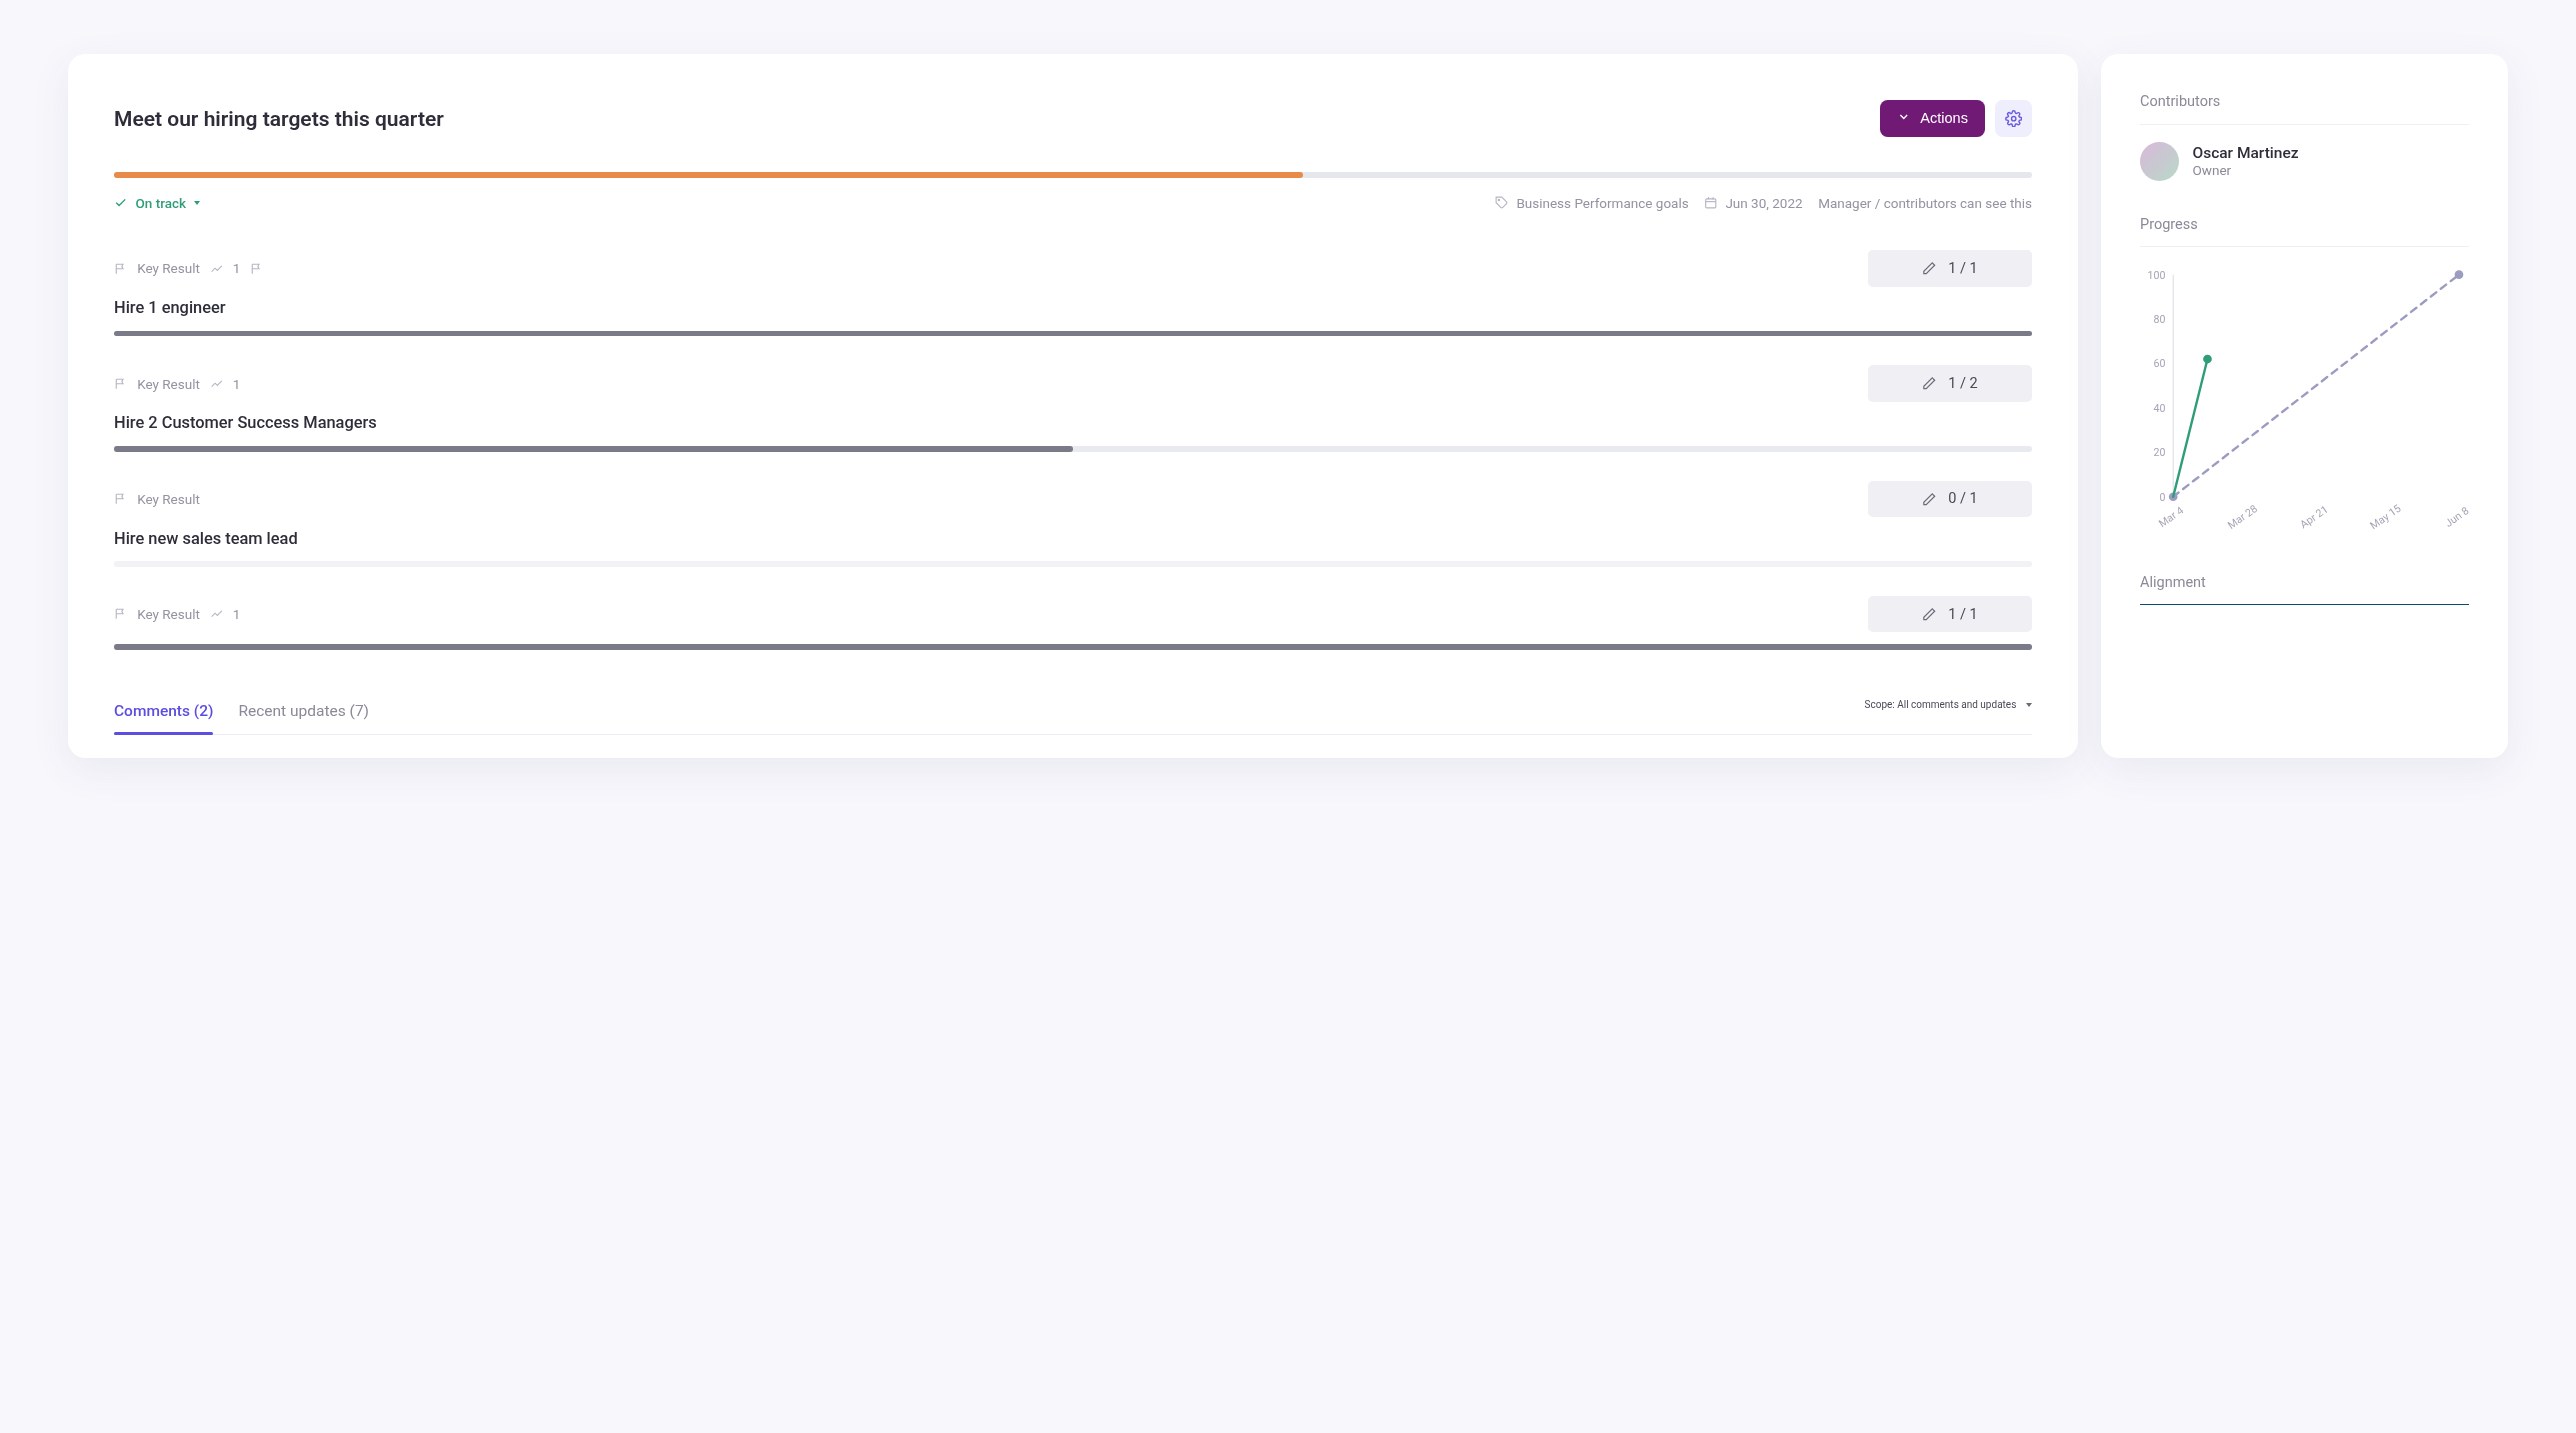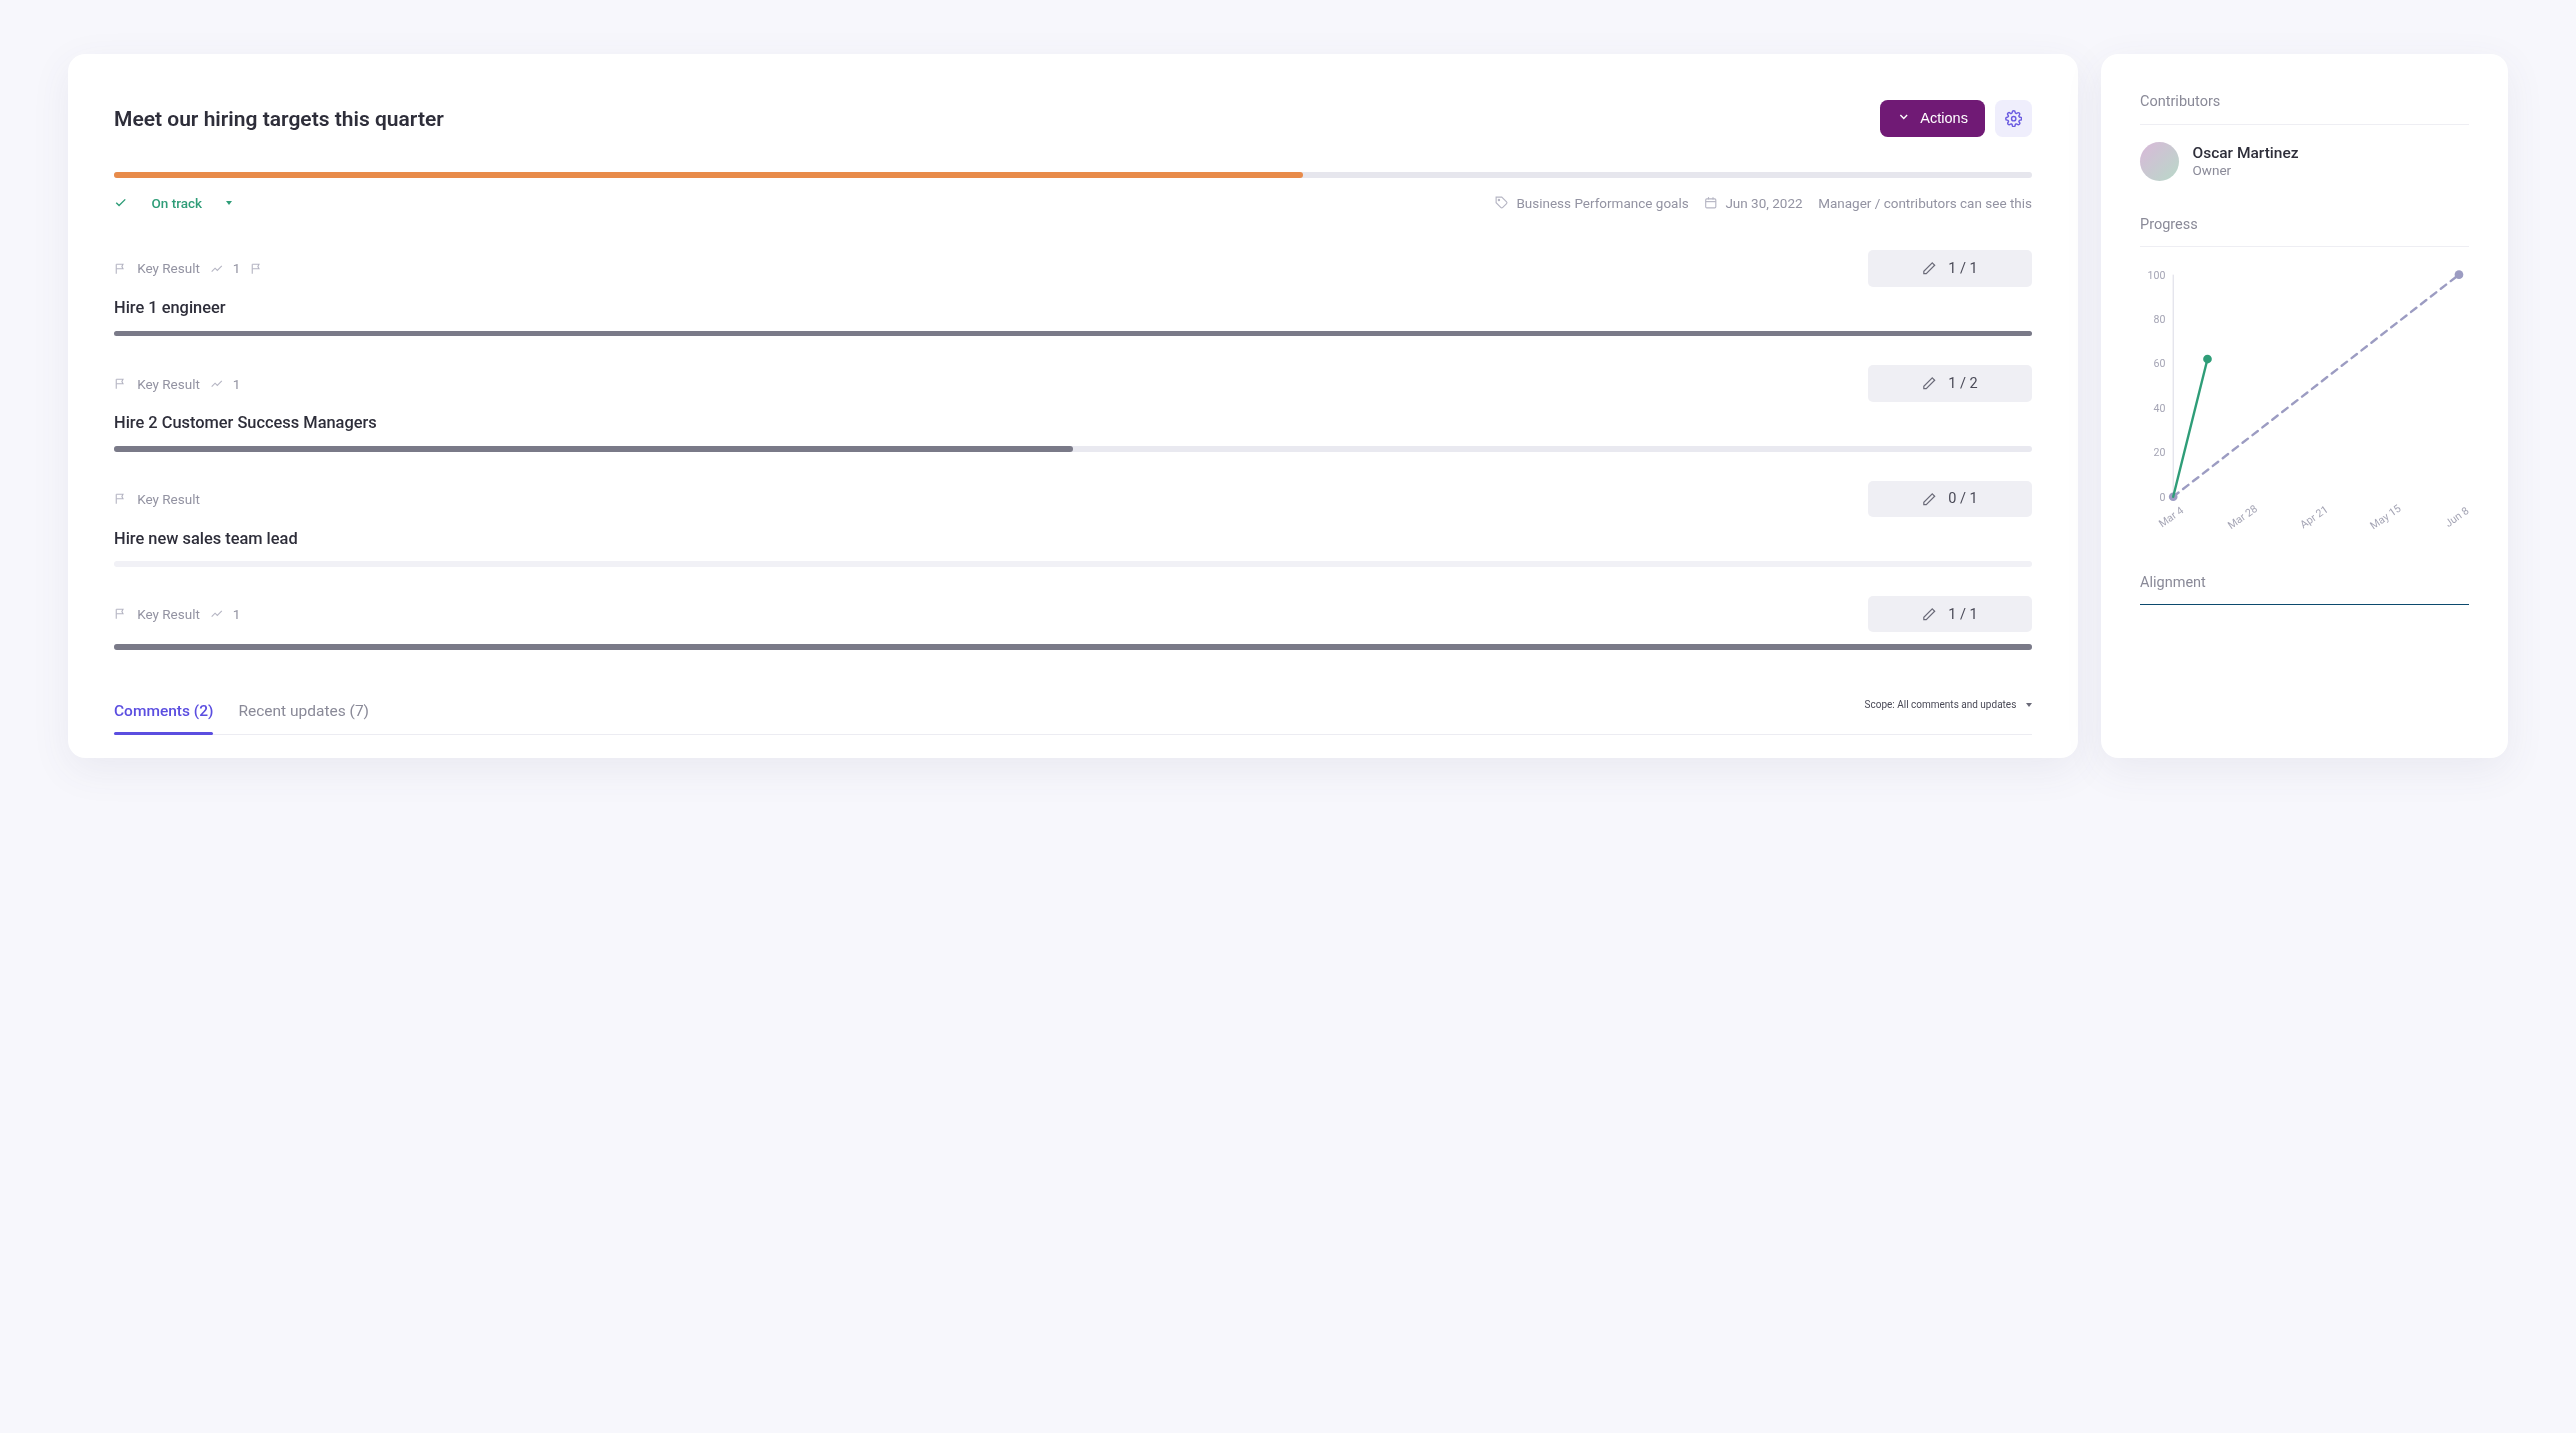--- a/index.html
+++ b/index.html
@@ -38,21 +38,21 @@
     display: flex; align-items: center; justify-content: center; cursor: pointer;
   }
   .gear-btn svg { stroke: #6a5ae0; }
 
   
   .overall-bar { height: 5.8px; background: #e6e6ed; border-radius: 2.9px; margin-bottom: 17.4px; position: relative; }
   .overall-fill { height: 100%; background: #e88b4a; border-radius: 2.9px; }
 
   
   .meta-row { display: flex; align-items: center; gap: 15.5px; margin-bottom: 39px; font-size: 13.5px; color: #9393a2; }
-  .status-chip { display: flex; align-items: center; gap: 24px; color: #2f9d78; font-weight: 500; cursor: pointer; }
+  .status-chip { display: flex; align-items: center; gap: 8px; color: #2f9d78; font-weight: 500; cursor: pointer; }
   .status-chip .check { color: #2f9d78; }
   .meta-spacer { flex: 1; }
   .meta-item { display: flex; align-items: center; gap: 7.7px; }
 
   
   .kr { margin-bottom: 29px; }
   .kr-top { display: flex; align-items: center; justify-content: space-between; margin-bottom: 11.6px; }
   .kr-tags { display: flex; align-items: center; gap: 9.7px; color: #9393a2; font-size: 13.5px; }
   .kr-edit-chip {
     background: #efeff4; border-radius: 5px; padding: 9.7px 21px; display: flex; align-items: center; gap: 11.6px;

